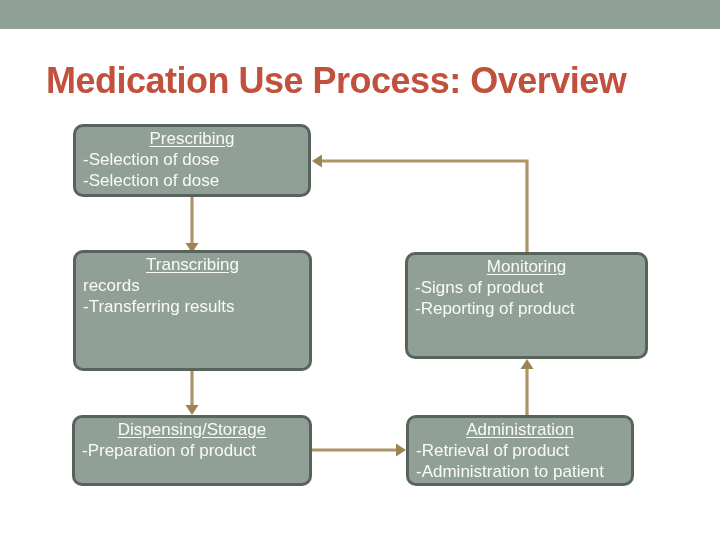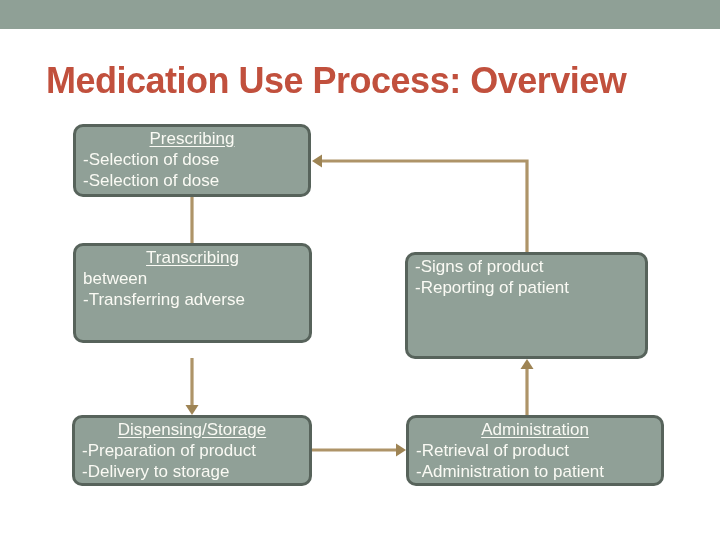--- a/index.html
+++ b/index.html
@@ -64,24 +64,24 @@
     text-align: center;
     text-decoration: underline;
     text-underline-offset: 2px;
     white-space: nowrap;
   }
   .box-line {
     white-space: nowrap;
     overflow: hidden;
   }
   #box-prescribing    { left: 73px;  top: 124px; width: 238px; height: 73px;  }
-  #box-transcribing   { left: 73px;  top: 243px; width: 239px; height: 100px; }
+  #box-transcribing   { left: 73px;  top: 250px; width: 239px; height: 121px; }
   #box-dispensing     { left: 72px;  top: 415px; width: 240px; height: 71px;  }
   #box-monitoring     { left: 405px; top: 252px; width: 243px; height: 107px; }
-  #box-administration { left: 406px; top: 415px; width: 258px; height: 71px;  }
+  #box-administration { left: 406px; top: 415px; width: 228px; height: 71px;  }
 </style>
 </head>
 <body>
 
 <div class="slide">
 
   <div class="topbar"></div>
 
   <div class="slide-title">Medication Use Process: Overview</div>
 
@@ -109,33 +109,33 @@
   </svg>
 
   <div class="box" id="box-prescribing">
     <div class="box-title">Prescribing</div>
     <div class="box-line">-Selection of dose</div>
     <div class="box-line">-Selection of dose</div>
   </div>
 
   <div class="box" id="box-transcribing">
     <div class="box-title">Transcribing</div>
-    <div class="box-line">between</div>
-    <div class="box-line">-Transferring adverse</div>
+    <div class="box-line">records</div>
+    <div class="box-line">-Transferring results</div>
   </div>
 
   <div class="box" id="box-dispensing">
     <div class="box-title">Dispensing/Storage</div>
     <div class="box-line">-Preparation of product</div>
-    <div class="box-line">-Delivery to storage</div>
   </div>
 
   <div class="box" id="box-monitoring">
+    <div class="box-title">Monitoring</div>
     <div class="box-line">-Signs of product</div>
-    <div class="box-line">-Reporting of patient</div>
+    <div class="box-line">-Reporting of product</div>
   </div>
 
   <div class="box" id="box-administration">
     <div class="box-title">Administration</div>
     <div class="box-line">-Retrieval of product</div>
     <div class="box-line">-Administration to patient</div>
   </div>
 
 </div>
 

